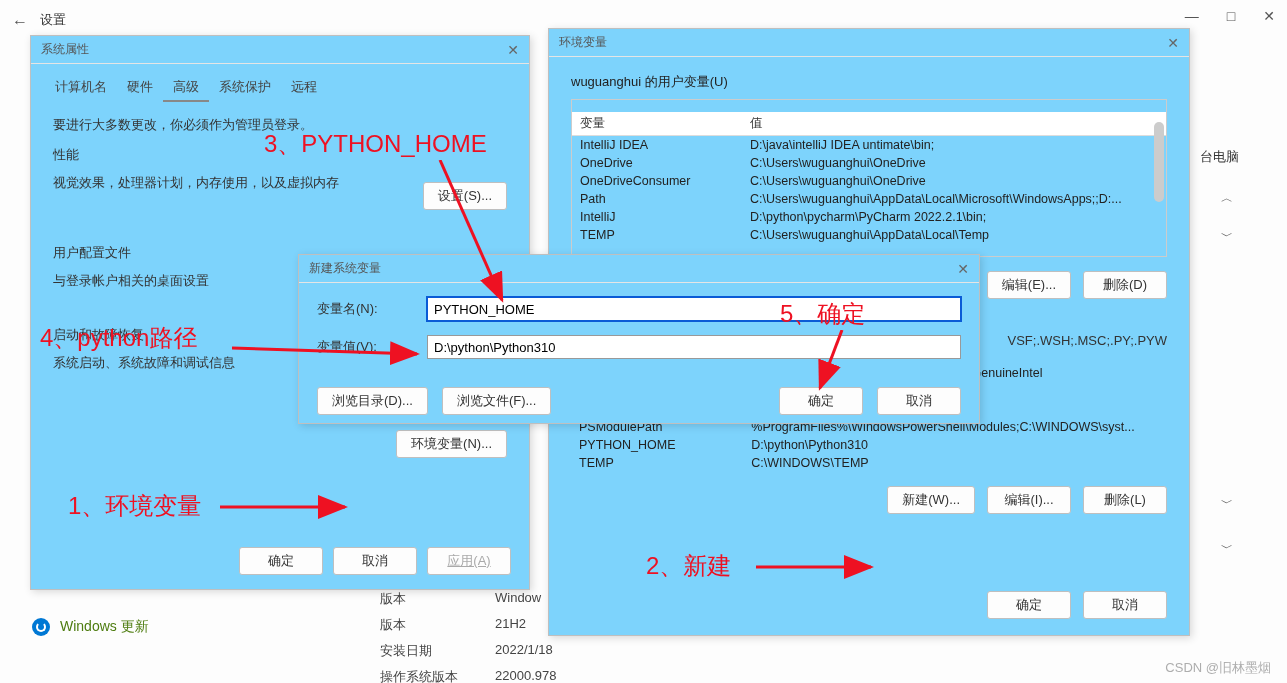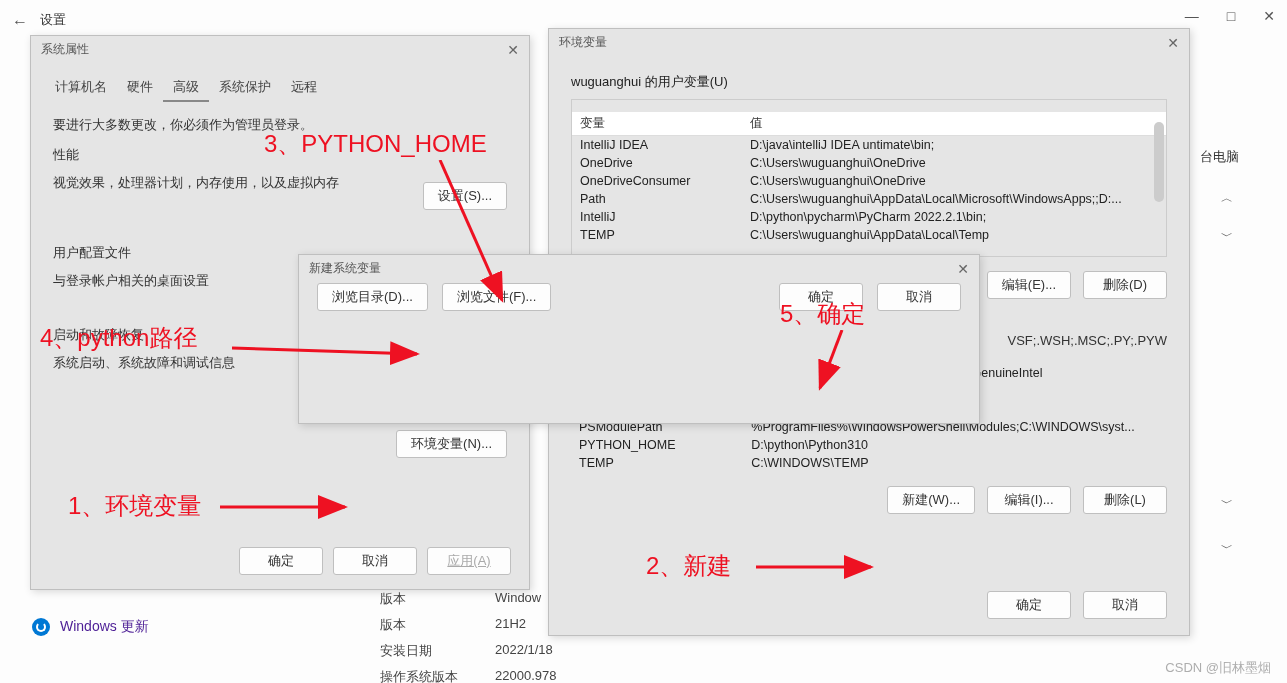--- a/index.html
+++ b/index.html
@@ -4,21 +4,21 @@
 <style>
 * { box-sizing: border-box; font-family: "Microsoft YaHei", "Segoe UI", sans-serif; }
 body { margin: 0; width: 1287px; height: 683px; background: #fdfdfd; overflow: hidden; position: relative; font-size: 13px; color: #222; }
 .bg-settings { position: absolute; top: 0; left: 0; right: 0; height: 40px; display: flex; align-items: center; padding: 0 12px; color: #333; }
 .bg-settings .back { font-size: 16px; margin-right: 12px; color: #555; }
 .win-ctrls { position: absolute; top: 8px; right: 12px; display: flex; gap: 28px; color: #555; }
 .win-ctrls span { font-size: 14px; }
 .side-label { position: absolute; left: 1200px; top: 148px; font-size: 13px; color: #333; }
 .side-chev { position: absolute; right: 50px; width: 20px; text-align: center; color: #555; font-size: 12px; }
 
-.dlg { position: absolute; background: #e5e5e5; border: 1px solid #bfbfbf; box-shadow: 2px 2px 8px rgba(0,0,0,.15); }
+.dlg { position: absolute; background: #7dd3fc; border: 1px solid #bfbfbf; box-shadow: 2px 2px 8px rgba(0,0,0,.15); }
 .dlg-title { height: 28px; display: flex; align-items: center; padding: 0 10px; font-size: 12px; color: #555; border-bottom: 1px solid #e5e5e5; justify-content: space-between; }
 .dlg-close { font-size: 14px; color: #666; }
 
 
 .sysprop { left: 30px; top: 35px; width: 500px; height: 555px; }
 .tabs { display: flex; padding: 10px 14px 0; gap: 0; font-size: 13px; border-bottom: 0px solid #ddd; }
 .tab { padding: 4px 10px; color: #444; }
 .tab.active { border-bottom: 2px solid #888; }
 .sp-body { padding: 14px 22px; font-size: 13px; color: #333; }
 .sp-section-title { margin-top: 12px; margin-bottom: 4px; }
@@ -55,21 +55,21 @@
 .nv-right-btns { display: flex; gap: 14px; }
 
 
 .anno { position: absolute; color: #e12; font-size: 24px; font-weight: 400; pointer-events: none; z-index: 20; }
 .arrow { position: absolute; pointer-events: none; z-index: 19; }
 
 
 .info-rows { position: absolute; left: 380px; top: 590px; font-size: 13px; color: #444; }
 .info-rows div { display: flex; margin-bottom: 8px; }
 .info-rows .k { width: 115px; }
-.win-update { position: absolute; left: 32px; top: 618px; display: flex; align-items: center; gap: 10px; font-size: 14px; color: #4c1d95; }
+.win-update { position: absolute; left: 32px; top: 618px; display: flex; align-items: center; gap: 10px; font-size: 14px; color: #4d7c0f; }
 .wu-icon { width: 18px; height: 18px; border-radius: 50%; background: #0078d4; position: relative; }
 .wu-icon::after { content: ""; position: absolute; left: 4px; top: 4px; width: 6px; height: 6px; border: 2px solid #fff; border-top-color: transparent; border-radius: 50%; }
 
 .watermark { position: absolute; right: 16px; bottom: 6px; color: rgba(120,120,120,.6); font-size: 13px; }
 </style>
 </head>
 <body>
 
 <div class="bg-settings">
   <span class="back">←</span>
@@ -216,20 +216,30 @@
     <button class="btn">确定</button>
     <button class="btn">取消</button>
   </div>
 </div>
 
 <div class="dlg newvar">
   <div class="dlg-title">
     <span>新建系统变量</span>
     <span class="dlg-close">✕</span>
   </div>
+  <div class="nv-body">
+    <div class="nv-row">
+      <div class="nv-label">变量名(N):</div>
+      <input class="nv-input focused" value="PYTHON_HOME" style="">
+    </div>
+    <div class="nv-row">
+      <div class="nv-label">变量值(V):</div>
+      <input class="nv-input" value="D:\python\Python310" style="">
+    </div>
+  </div>
   <div class="nv-footer">
     <div class="nv-left-btns">
       <button class="btn" style="min-width:106px">浏览目录(D)...</button>
       <button class="btn" style="min-width:106px">浏览文件(F)...</button>
     </div>
     <div class="nv-right-btns">
       <button class="btn">确定</button>
       <button class="btn">取消</button>
     </div>
   </div>

